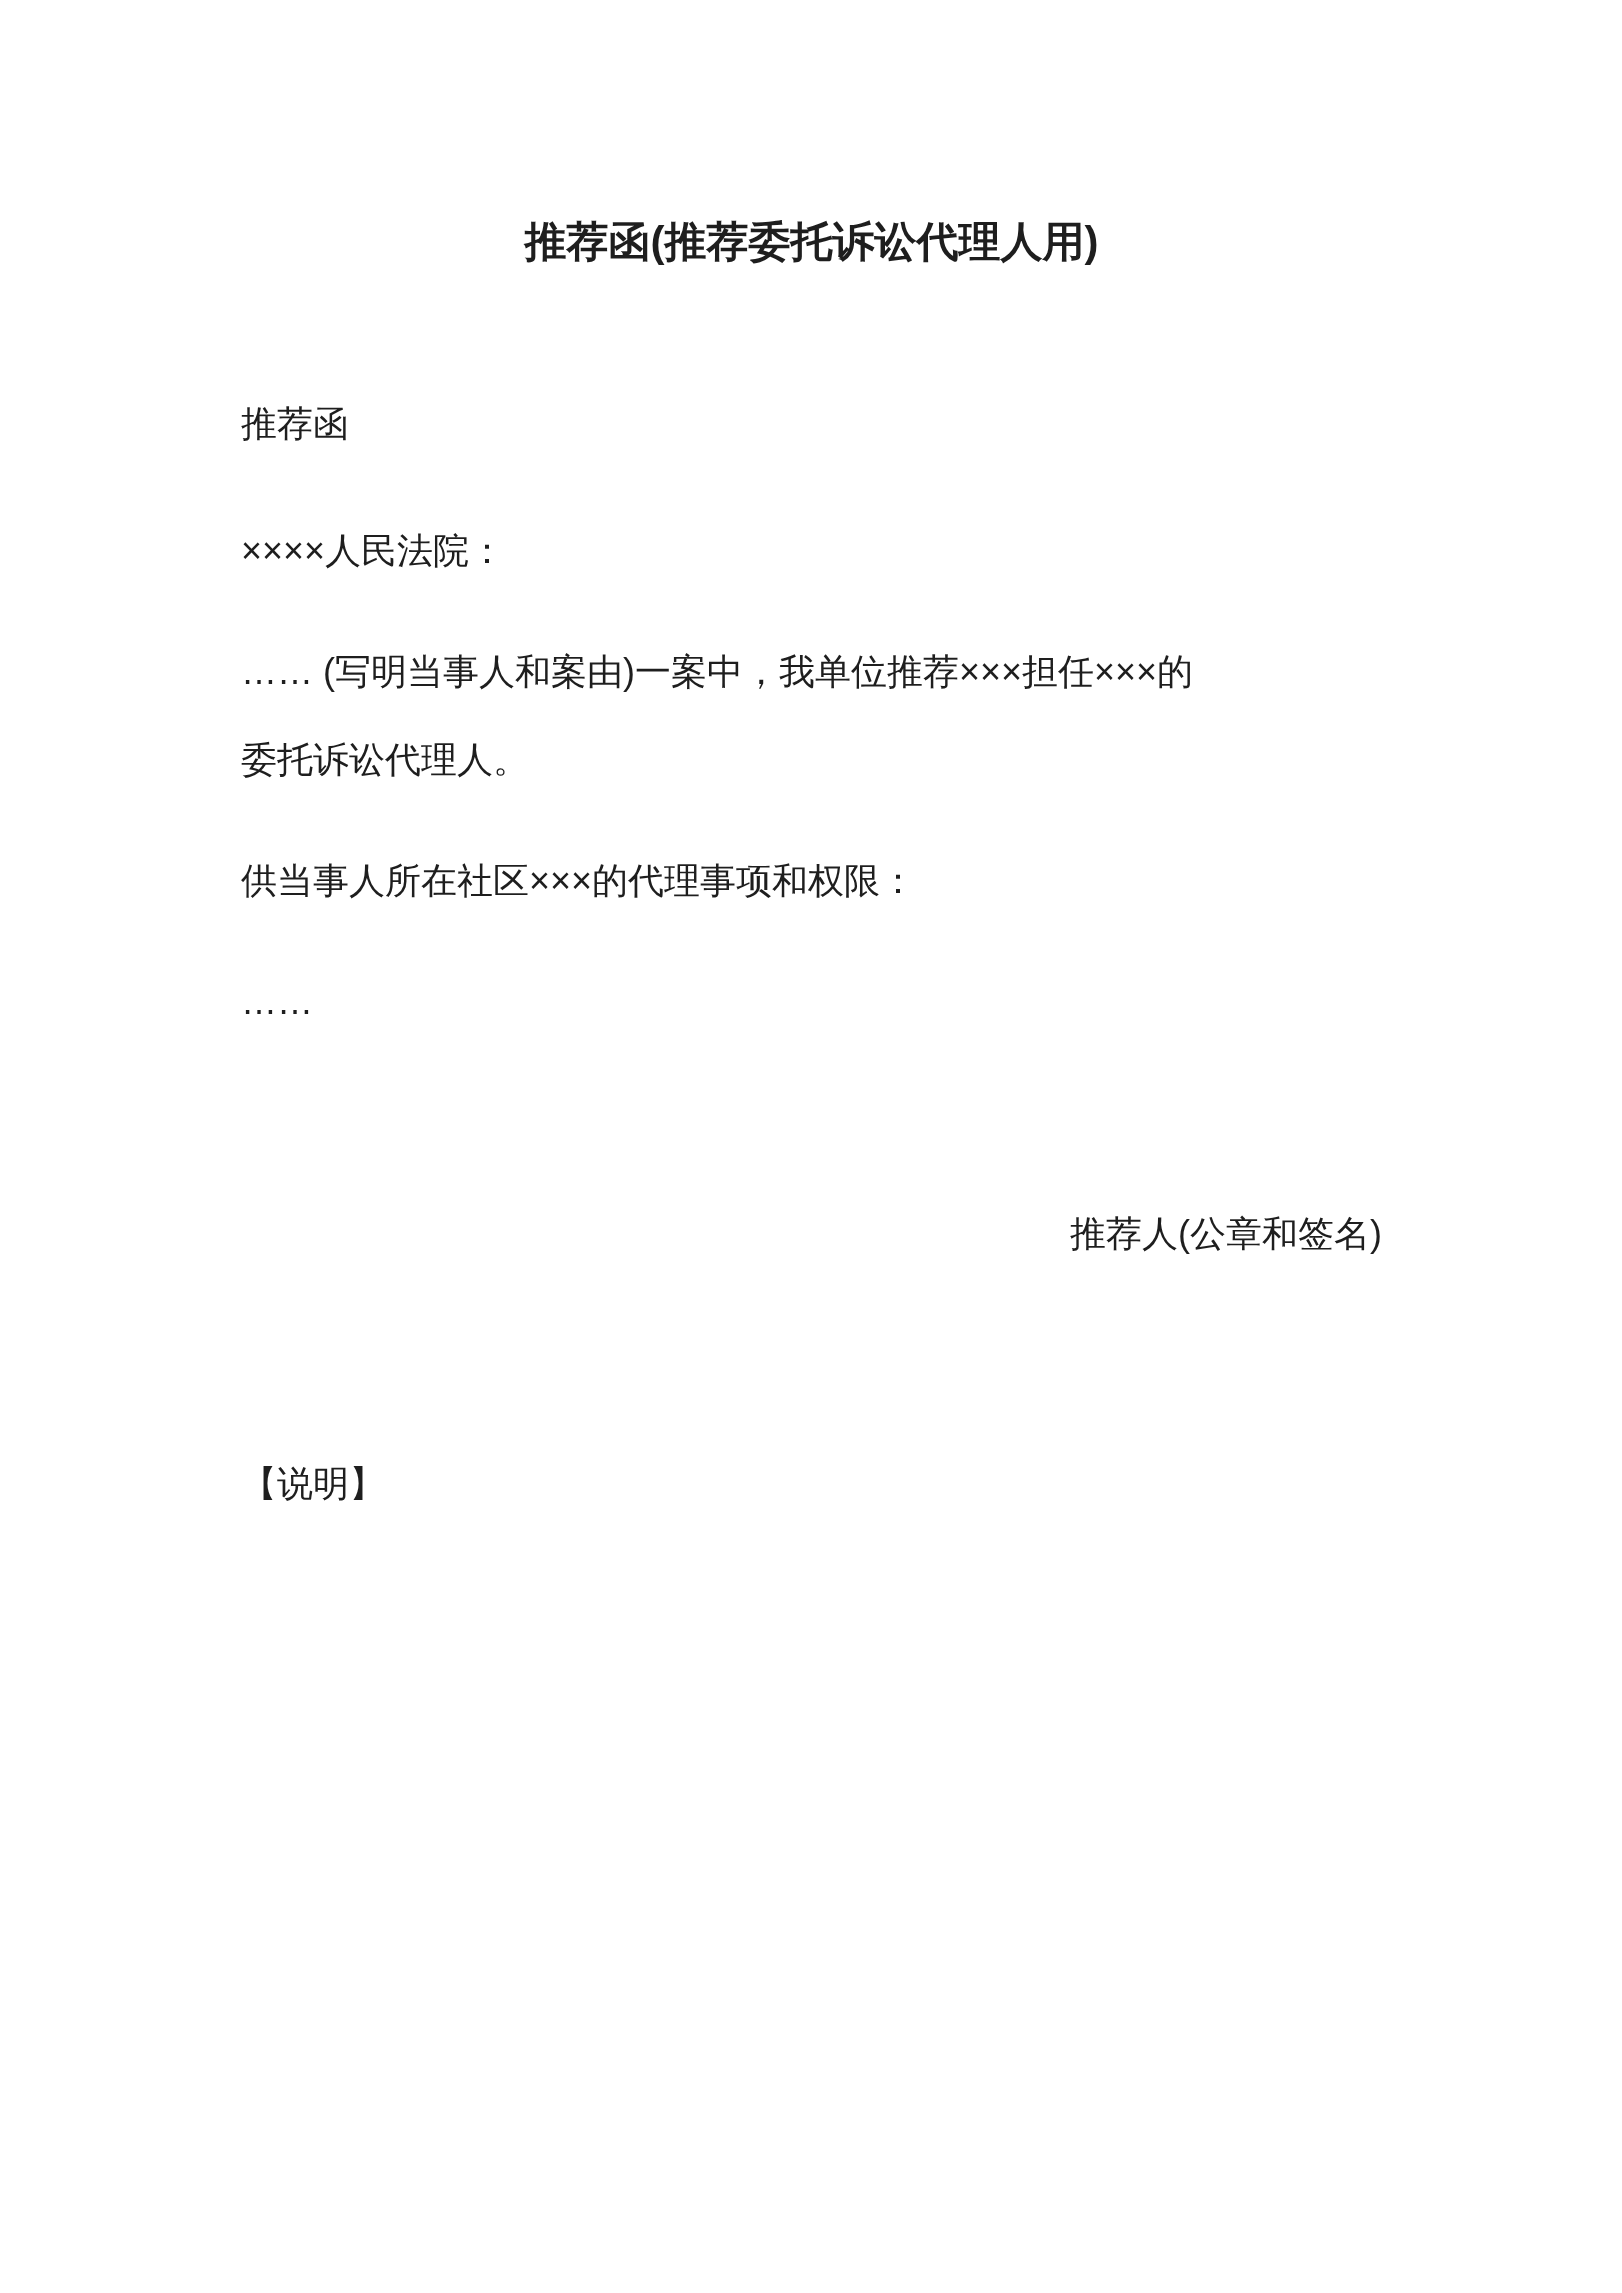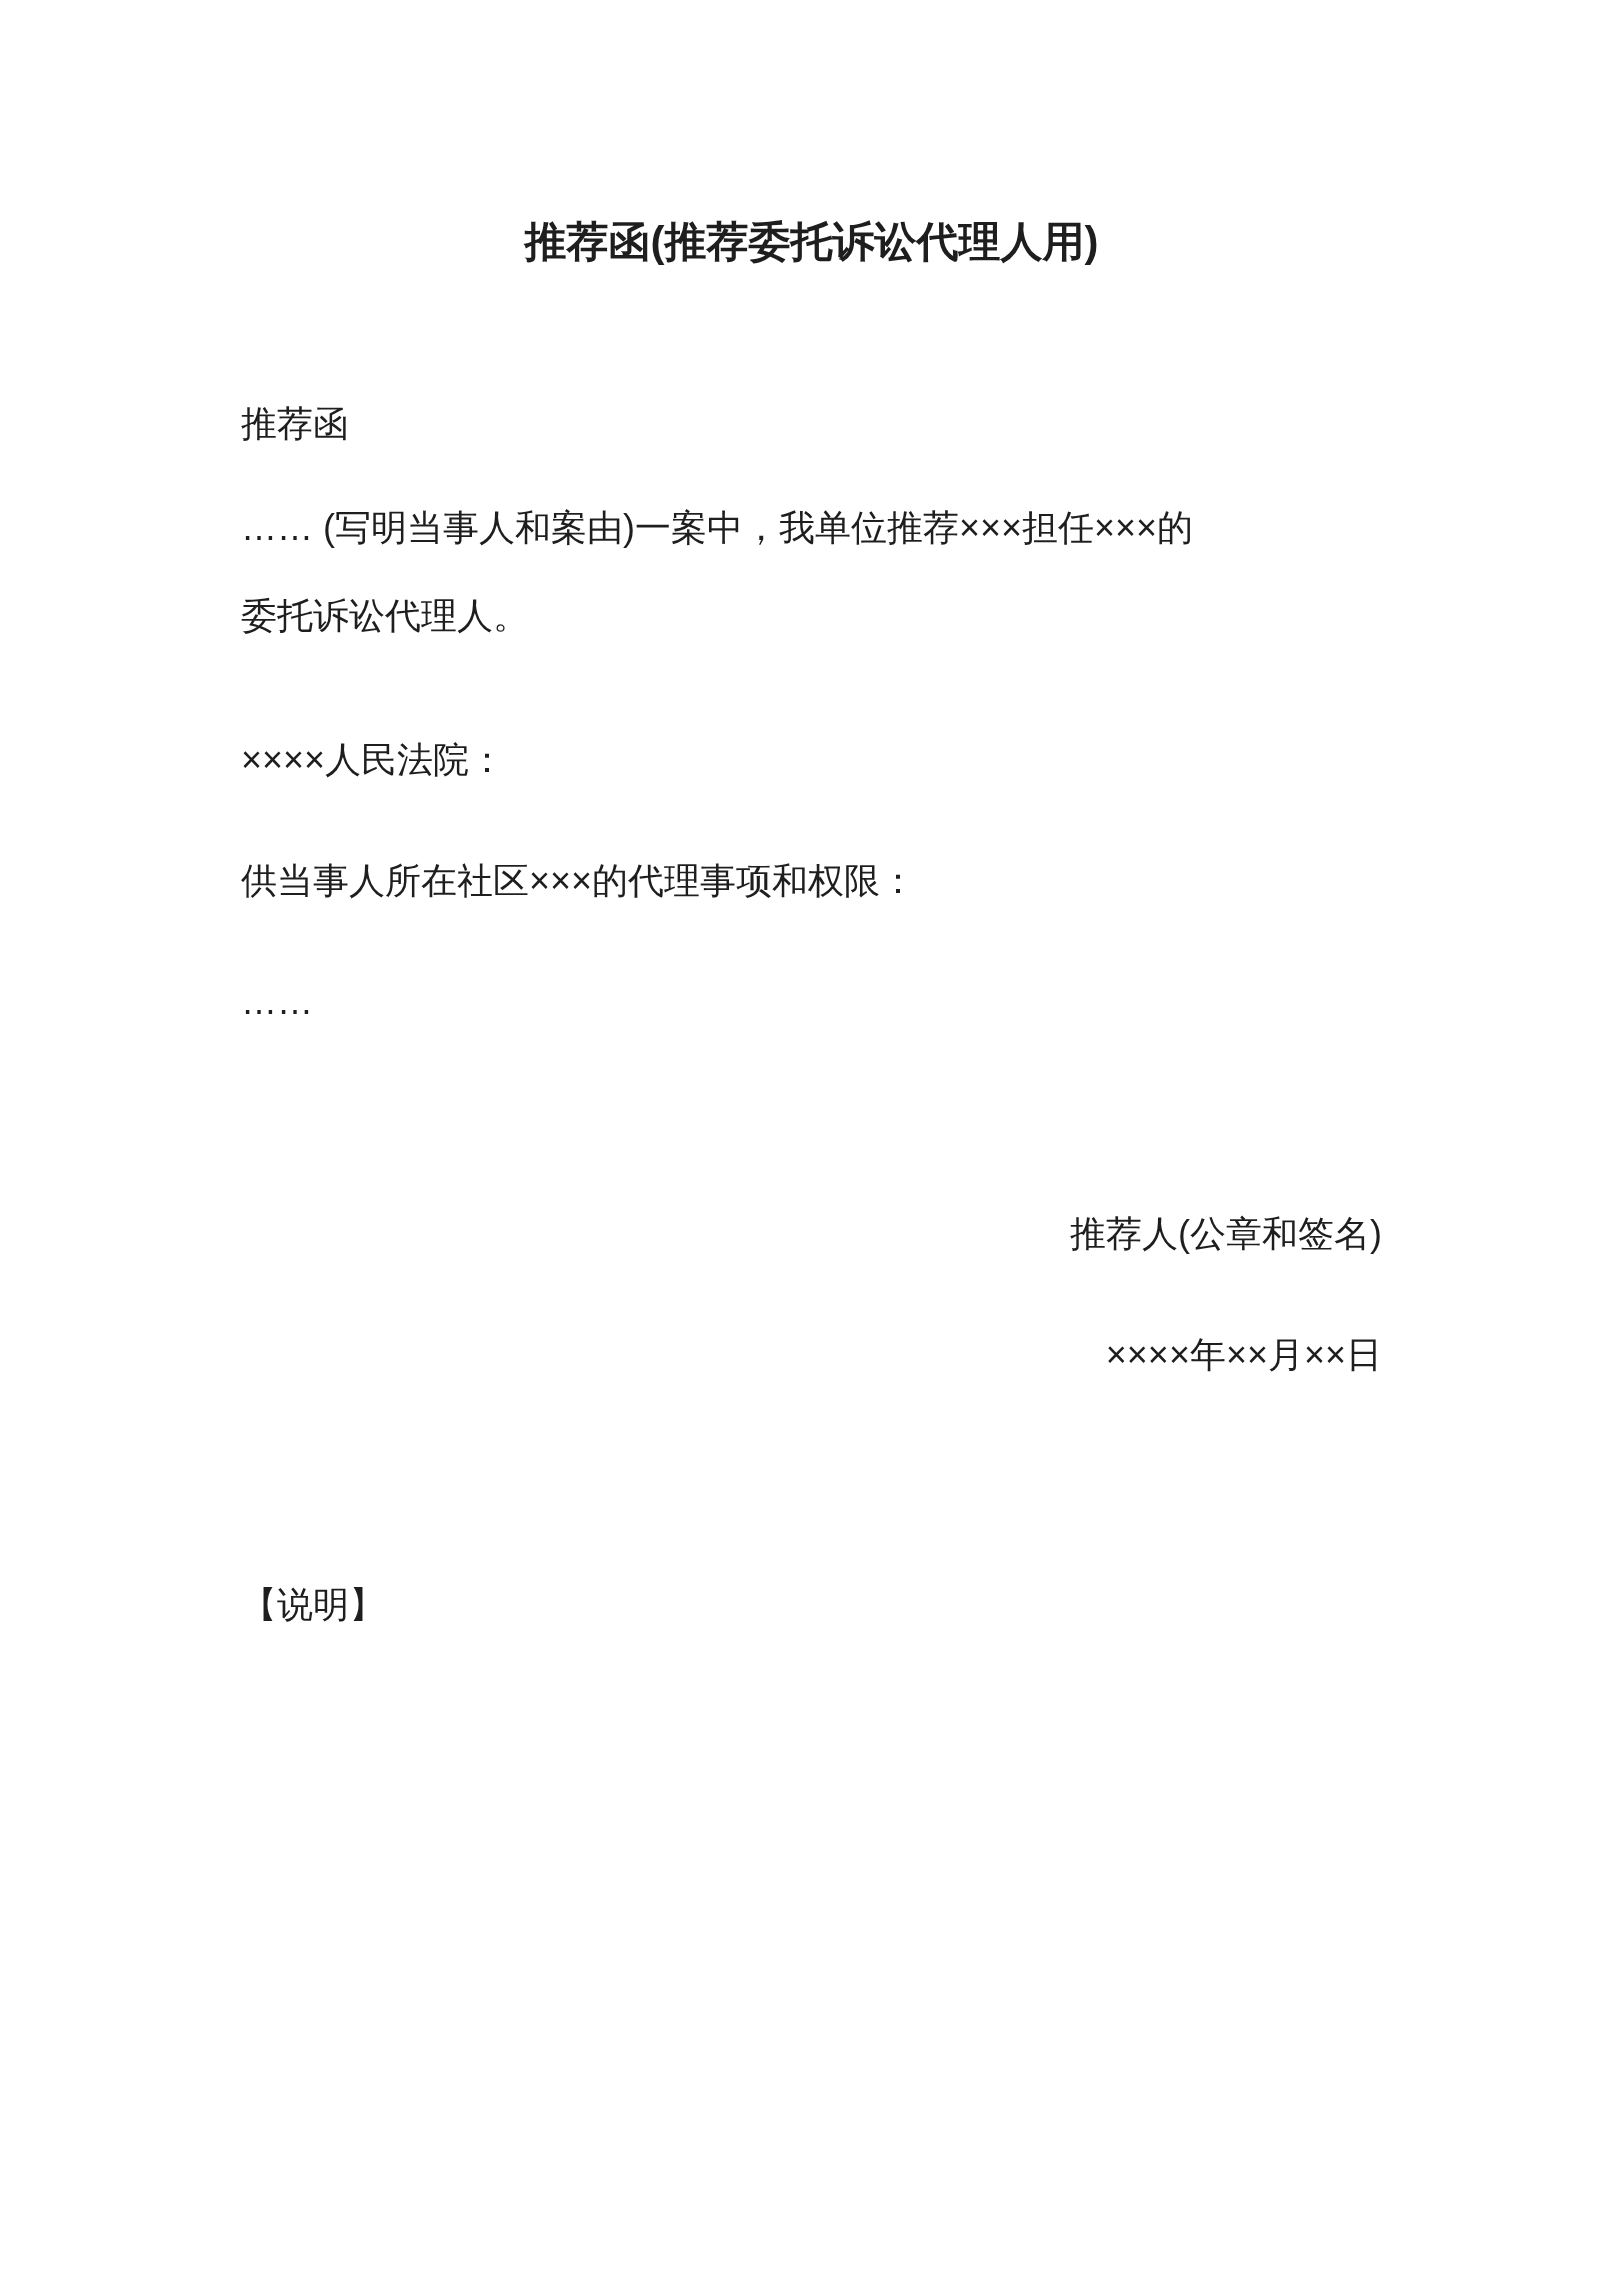--- a/index.html
+++ b/index.html
@@ -48,32 +48,31 @@
 </style>
 </head>
 <body>
 
 <div class="page">
 
   <h1 class="doc-title">推荐函(推荐委托诉讼代理人用)</h1>
 
   <div class="doc-subtitle">推荐函</div>
 
+  <p class="body-text salutation">××××人民法院：</p>
+
   <p class="body-text para-gap">
     <span class="line">…… (写明当事人和案由)一案中，我单位推荐×××担任×××的</span>
     <span class="line">委托诉讼代理人。</span>
   </p>
-
-  <p class="body-text salutation">××××人民法院：</p>
 
   <p class="body-text para-gap">供当事人所在社区×××的代理事项和权限：</p>
 
   <p class="body-text para-gap">……</p>
 
   <p class="body-text sig-block">推荐人(公章和签名)</p>
 
-  <p class="body-text date-block">××××年××月××日</p>
 
   <p class="body-text notes-head">【说明】</p>
 
 
 </div>
 
 
 </body></html>

